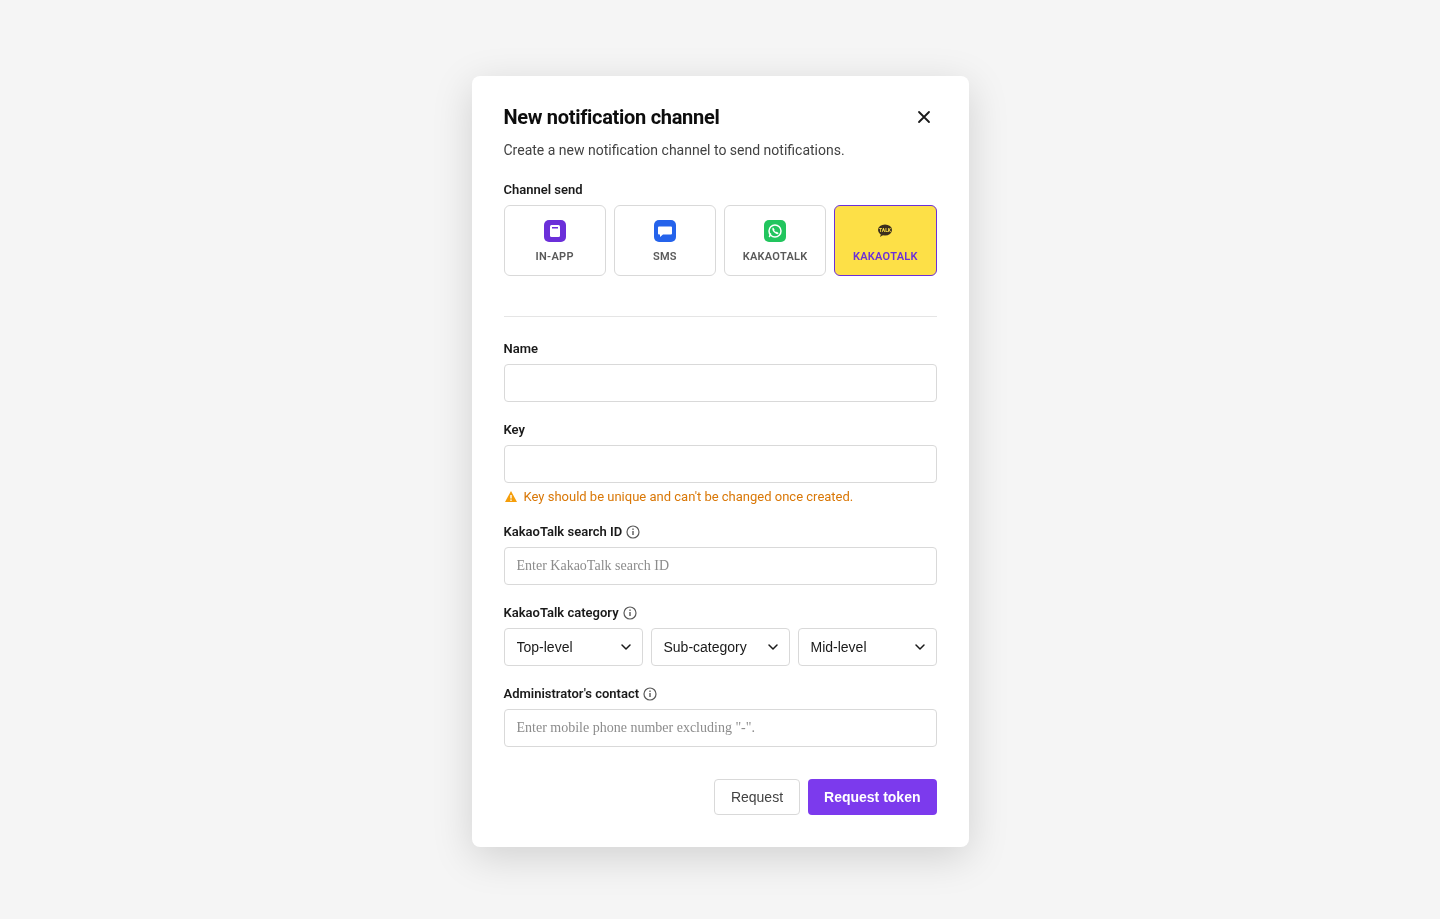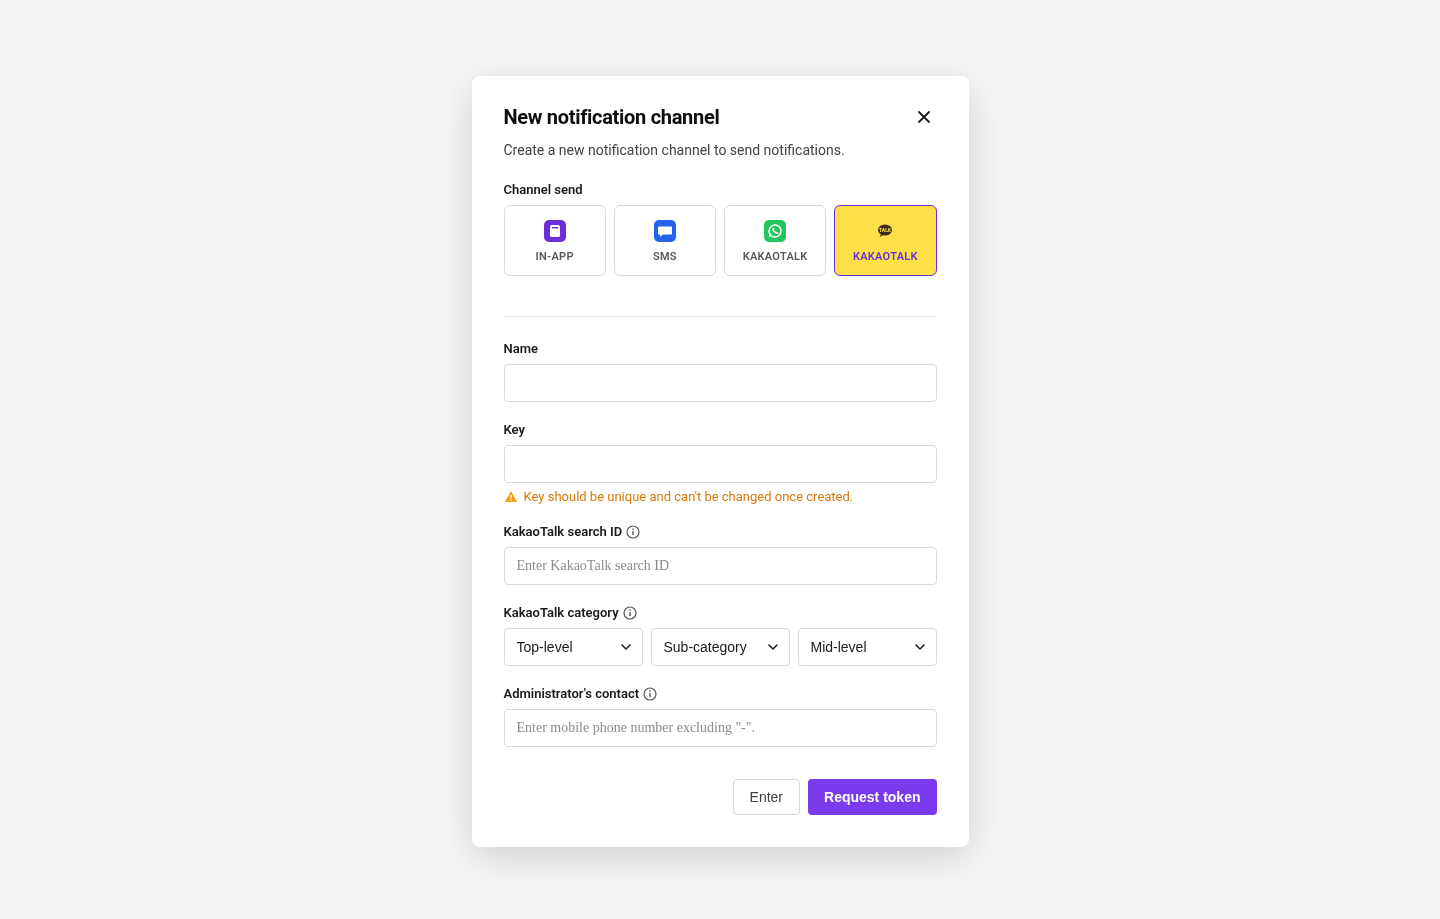--- a/index.html
+++ b/index.html
@@ -359,16 +359,16 @@
       <svg class="info-icon" width="14" height="14" viewBox="0 0 14 14">
         <circle cx="7" cy="7" r="6" fill="none" stroke="#595959" stroke-width="1.2"></circle>
         <rect x="6.3" y="6" width="1.4" height="4" fill="#595959"></rect>
         <rect x="6.3" y="3.5" width="1.4" height="1.4" fill="#595959"></rect>
       </svg>
     </div>
     <input type="text" class="text-input" placeholder="Enter mobile phone number excluding &quot;-&quot;." style="">
   </div>
 
   <div class="modal-footer">
-    <button class="btn btn-secondary">Enter</button>
+    <button class="btn btn-secondary">Request</button>
     <button class="btn btn-primary">Request token</button>
   </div>
 </div>
 
 </body></html>

